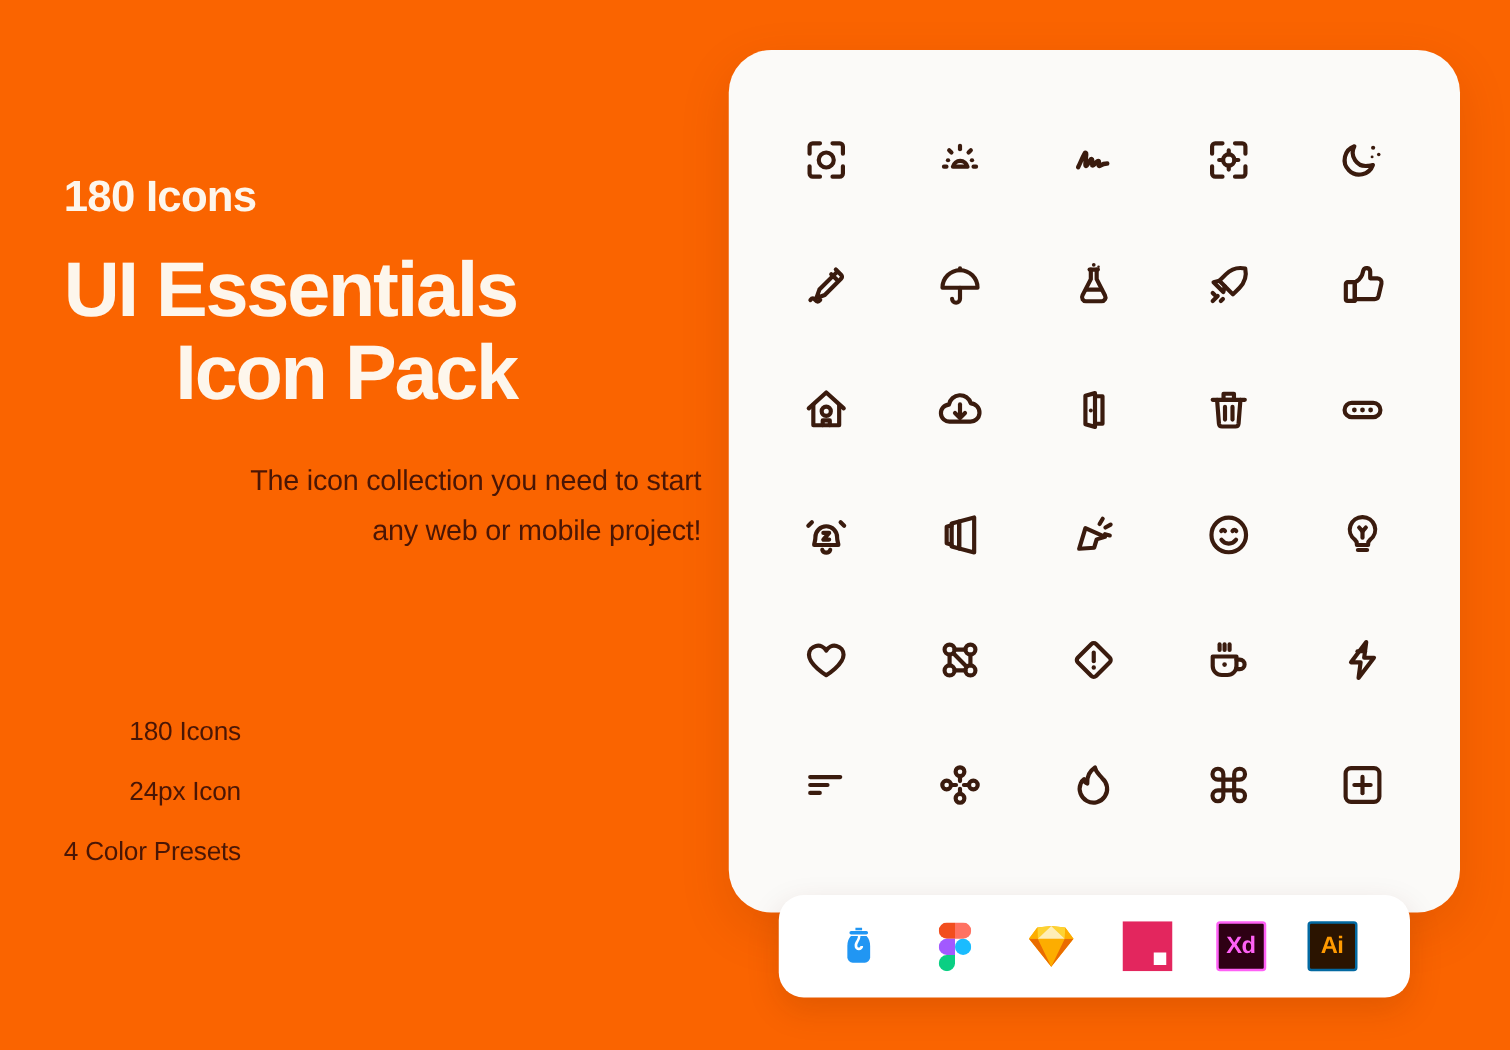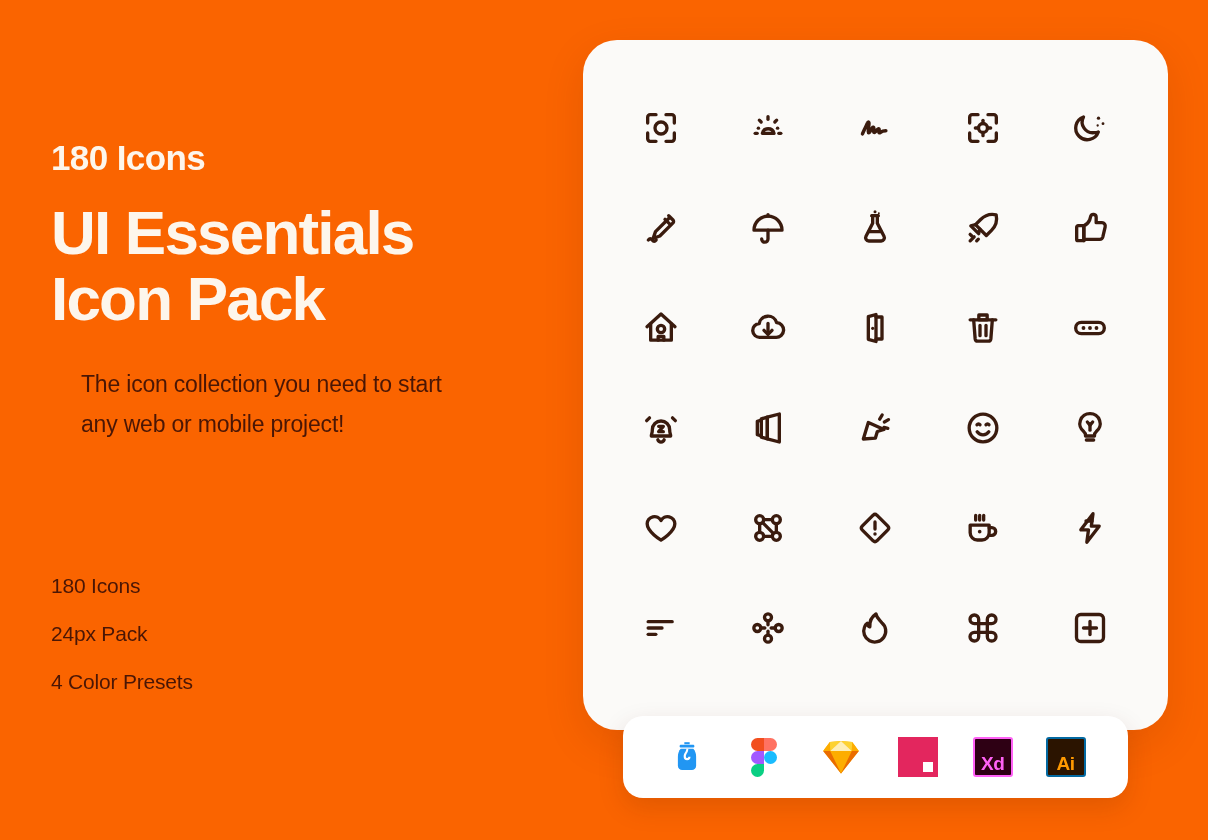--- a/index.html
+++ b/index.html
@@ -16,20 +16,21 @@
     position: relative;
   }
 
   
   .left-panel {
     position: absolute;
     left: 51px;
     top: 0;
     width: 500px;
     height: 804px;
+    text-align: right;
   }
 
   .eyebrow {
     position: absolute;
     top: 140px;
     left: 0;
     font-size: 35px;
     font-weight: 600;
     color: #FDF6EC;
     letter-spacing: -0.6px;
@@ -149,21 +150,21 @@
     align-items: center;
     justify-content: center;
   }
   .app-logo svg { display: block; }
 
   .adobe-tile {
     width: 40px;
     height: 40px;
     border-radius: 3px;
     display: flex;
-    align-items: flex-end;
+    align-items: center;
     justify-content: center;
     font-size: 19px;
     font-weight: 700;
     letter-spacing: -0.5px;
   }
   .xd-tile {
     background: #2E0014;
     border: 2px solid #FF61F6;
     color: #FF61F6;
   }
@@ -178,21 +179,21 @@
 
 <div class="left-panel">
   <div class="eyebrow">180 Icons</div>
   <h1 class="headline">UI Essentials
 Icon Pack</h1>
   <p class="subhead">The icon collection you need to start
 any web or mobile project!</p>
 
   <ul class="features">
     <li class="feature-item">180 Icons</li>
-    <li class="feature-item">24px Pack</li>
+    <li class="feature-item">24px Icon</li>
     <li class="feature-item">4 Color Presets</li>
   </ul>
 </div>
 
 <div class="icon-card">
   <div class="icon-grid">
 
     <div class="icon-cell">
       <svg viewBox="0 0 24 24">
         <path class="ln" d="M4 9V5.5A1.5 1.5 0 0 1 5.5 4H9"></path>

